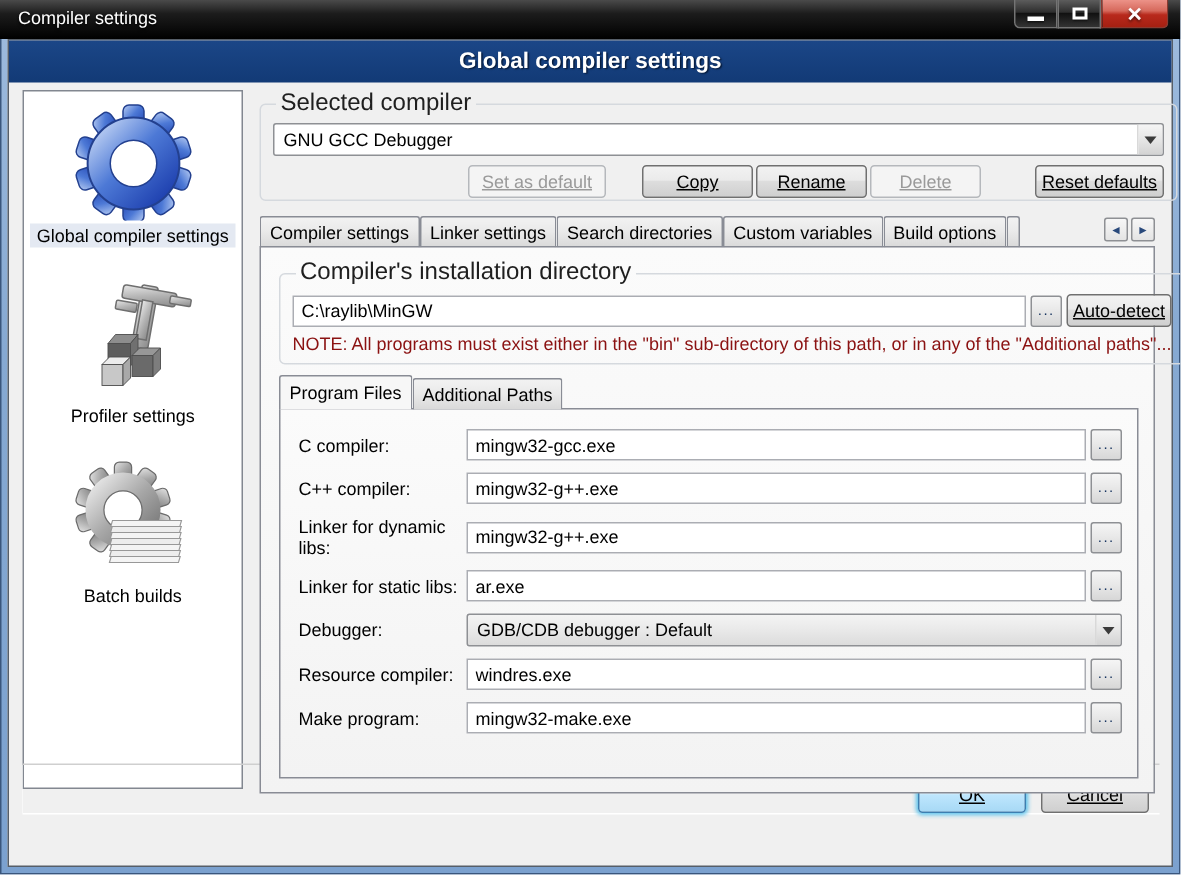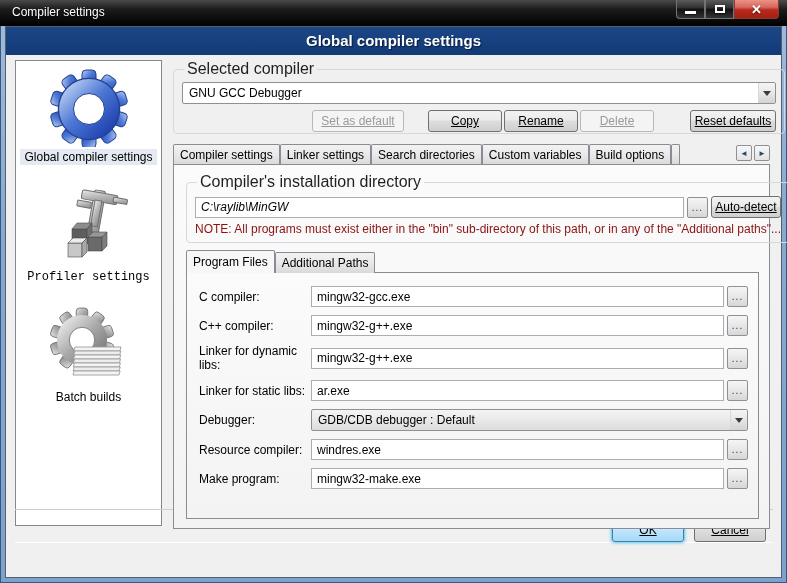--- a/index.html
+++ b/index.html
@@ -92,21 +92,21 @@
     font-size:8px; color:#29497b; cursor:pointer; }
 
   .tabpage { position:relative; width:597px; height:365px; border:1px solid #898c95; margin-top:-1px;
     background:linear-gradient(180deg,#fbfbfb,#f3f3f3); z-index:2; padding:8px 12px; }
 
   
   .install-group { width:573px; }
   .path-row { display:flex; align-items:center; margin-top:3px; gap:3px; }
   .textfield { height:21px; border:1px solid #abadb3; background:#fff; font-size:12px;
     padding:0 5px; font-family:"Liberation Sans", sans-serif; width:100%; }
-  .path-row .textfield { flex:1;font-style:italic; }
+  .path-row .textfield { flex:1; }
   .autodetect-btn { height:22px; width:70px; flex:none; }
   .note { font-size:12px; color:#8b1212; margin-top:4px; white-space:nowrap; overflow:hidden; }
 
   
   .subtabstrip { display:flex; align-items:flex-end; height:22px; margin-top:8px; }
   .subpage { width:573px; height:247px; border:1px solid #898c95; margin-top:-1px;
     background:linear-gradient(180deg,#fbfbfb,#f3f3f3); padding:13px 10px 0 12px; }
 
   .frow { display:flex; align-items:center; margin-bottom:8px; }
   .frow-label { width:112px; flex:none; font-size:12px; color:#000; }
@@ -167,21 +167,21 @@
               <rect x="-7" y="-39" width="14" height="16" rx="4" transform="rotate(324)"></rect>
             </g>
             <circle r="23" fill="none" stroke="url(#gb)" stroke-width="15"></circle>
             <circle r="23" fill="none" stroke="#23408f" stroke-width="1" transform="scale(1.33)"></circle>
             <circle r="15.5" fill="none" stroke="#23408f" stroke-width="1"></circle>
           </g>
         </svg>
         <span class="side-label">Global compiler settings</span>
       </div>
 
-      <div class="side-item" style="margin-top:22px;font-family:Liberation Mono, monospace;">
+      <div class="side-item" style="margin-top:22px;">
         <svg class="side-icon" viewBox="0 0 80 80">
           <defs>
             <linearGradient id="gs" x1="0" y1="0" x2="1" y2="1">
               <stop offset="0" stop-color="#e9e9e9"></stop>
                 <stop offset="0.5" stop-color="#b5b5b5"></stop>
                 <stop offset="1" stop-color="#8a8a8a"></stop>
             </linearGradient>
           </defs>
           <g transform="rotate(10 40 30)" fill="url(#gs)" stroke="#6f6f6f" stroke-width="1">
             <rect x="42" y="2" width="11" height="42" rx="2"></rect>

